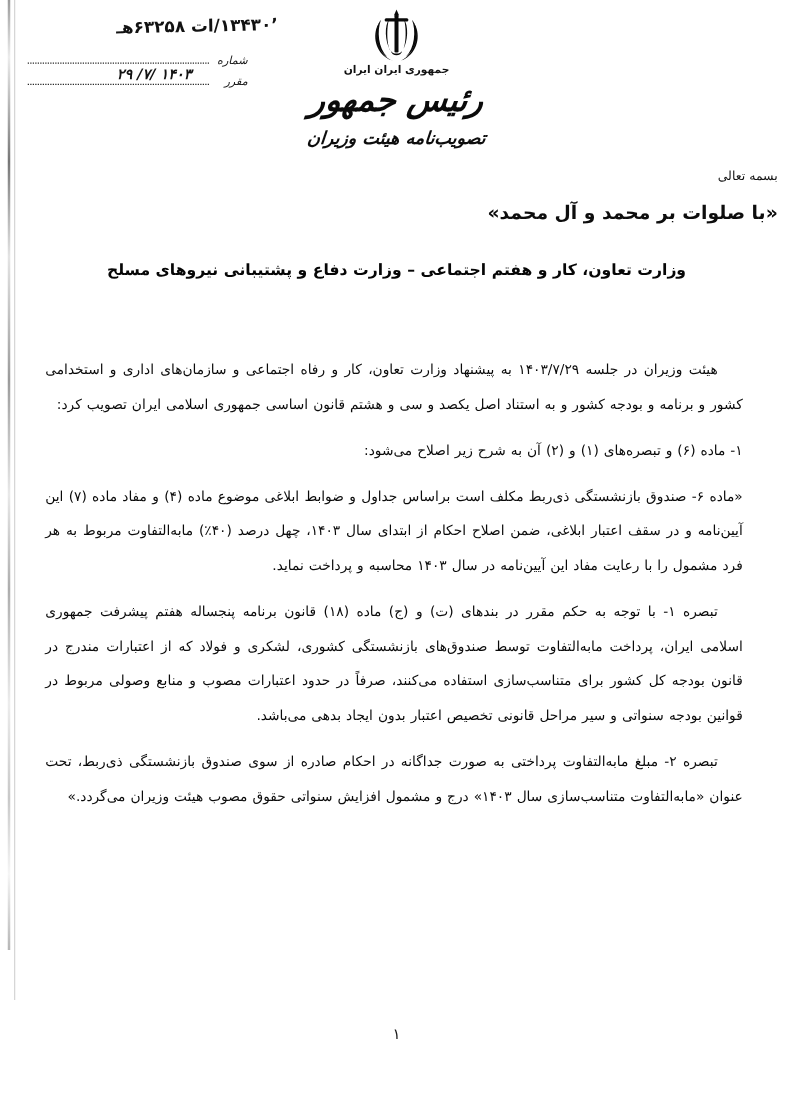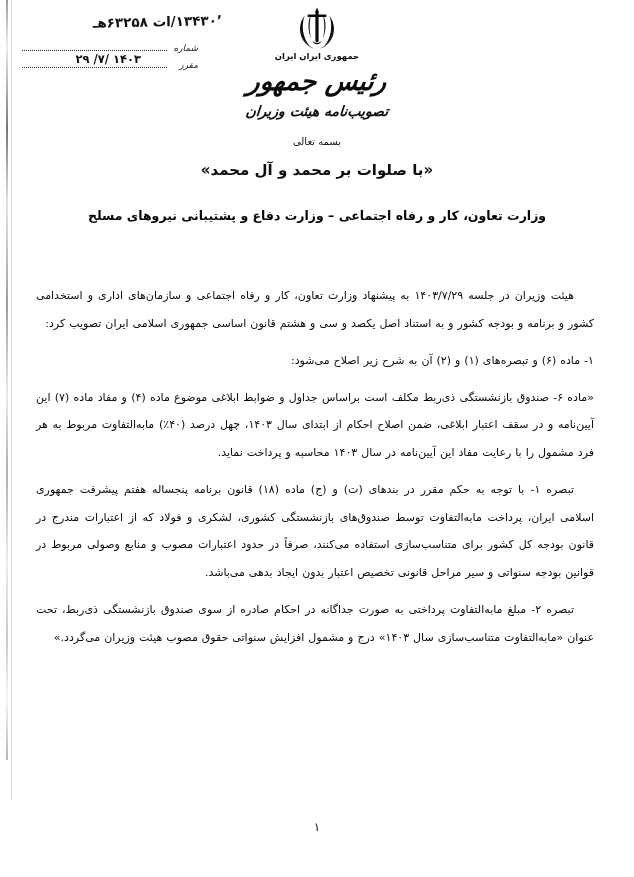--- a/index.html
+++ b/index.html
@@ -88,26 +88,27 @@
     text-align: right;
   }
   .stamp-dots {
     flex: 1;
     border-bottom: 1.5px dotted #2a2a2a;
     position: relative;
     height: 11px;
   }
   .stamp-value {
     position: absolute;
-    right: 26px;
+    right: 14px;
     bottom: 1px;
     font-size: 11.5px;
     font-weight: bold;
     white-space: nowrap;
     letter-spacing: .4px;
+    font-style: italic;
   }
 
   
   .letterhead {
     position: absolute;
     top: 6px;
     left: 0;
     right: 0;
     text-align: center;
   }
@@ -139,22 +140,22 @@
     font-weight: bold;
     letter-spacing: -0.2px;
     transform: skewX(-5deg);
   }
 
   
   .invocation {
     position: absolute;
     top: 136px;
     left: 0;
-    right: 0;
-    text-align: center;
+    right: 12px;
+    text-align: right;
   }
   .inv-basmala {
     font-size: 10px;
     color: #111;
     letter-spacing: 1px;
   }
   .inv-salawat {
     margin-top: 14px;
     font-size: 15px;
     font-weight: bold;
@@ -270,21 +271,21 @@
     <div class="lh-title">رئیس جمهور</div>
     <div class="lh-subtitle">تصویب‌نامه هیئت وزیران</div>
   </div>
 
   <div class="invocation">
     <div class="inv-basmala">بسمه تعالی</div>
     <div class="inv-salawat">«با صلوات بر محمد و آل محمد»</div>
   </div>
 
   <div class="addressees">
-    <div class="addressee-line">وزارت تعاون، کار و رفاه اجتماعی – وزارت دفاع و پشتیبانی نیروهای مسلح</div>
+    <div class="addressee-line">وزارت تعاون، کار و هفتم اجتماعی – وزارت دفاع و پشتیبانی نیروهای مسلح</div>
   </div>
 
   <div class="body">
     <p class="para indent">هیئت وزیران در جلسه ۱۴۰۳/۷/۲۹ به پیشنهاد وزارت تعاون، کار و رفاه اجتماعی و سازمان‌های اداری و استخدامی کشور و برنامه و بودجه کشور و به استناد اصل یکصد و سی و هشتم قانون اساسی جمهوری اسلامی ایران تصویب کرد:</p>
     <p class="para tight">۱- ماده (۶) و تبصره‌های (۱) و (۲) آن به شرح زیر اصلاح می‌شود:</p>
     <p class="para">«ماده ۶- صندوق بازنشستگی ذی‌ربط مکلف است براساس جداول و ضوابط ابلاغی موضوع ماده (۴) و مفاد ماده (۷) این آیین‌نامه و در سقف اعتبار ابلاغی، ضمن اصلاح احکام از ابتدای سال ۱۴۰۳، چهل درصد (۴۰٪) مابه‌التفاوت مربوط به هر فرد مشمول را با رعایت مفاد این آیین‌نامه در سال ۱۴۰۳ محاسبه و پرداخت نماید.</p>
     <p class="para indent">تبصره ۱- با توجه به حکم مقرر در بندهای (ت) و (ج) ماده (۱۸) قانون برنامه پنجساله هفتم پیشرفت جمهوری اسلامی ایران، پرداخت مابه‌التفاوت توسط صندوق‌های بازنشستگی کشوری، لشکری و فولاد که از اعتبارات مندرج در قانون بودجه کل کشور برای متناسب‌سازی استفاده می‌کنند، صرفاً در حدود اعتبارات مصوب و منابع وصولی مربوط در قوانین بودجه سنواتی و سیر مراحل قانونی تخصیص اعتبار بدون ایجاد بدهی می‌باشد.</p>
     <p class="para indent">تبصره ۲- مبلغ مابه‌التفاوت پرداختی به صورت جداگانه در احکام صادره از سوی صندوق بازنشستگی ذی‌ربط، تحت عنوان «مابه‌التفاوت متناسب‌سازی سال ۱۴۰۳» درج و مشمول افزایش سنواتی حقوق مصوب هیئت وزیران می‌گردد.»</p>
   </div>
 

